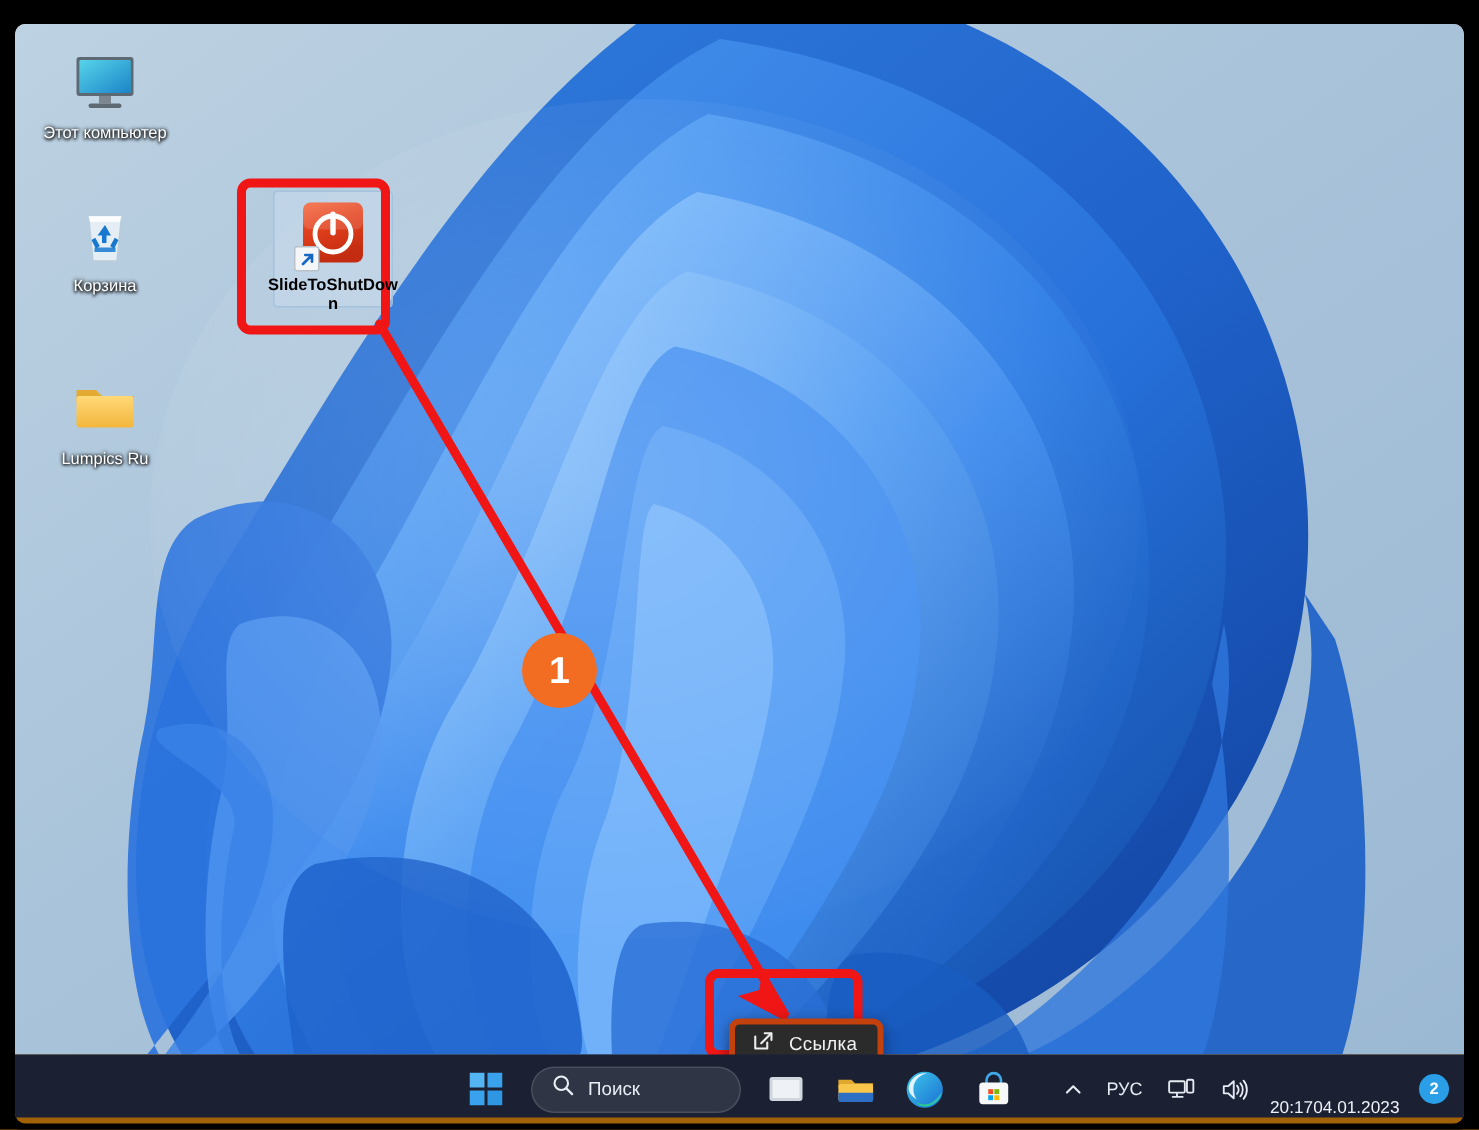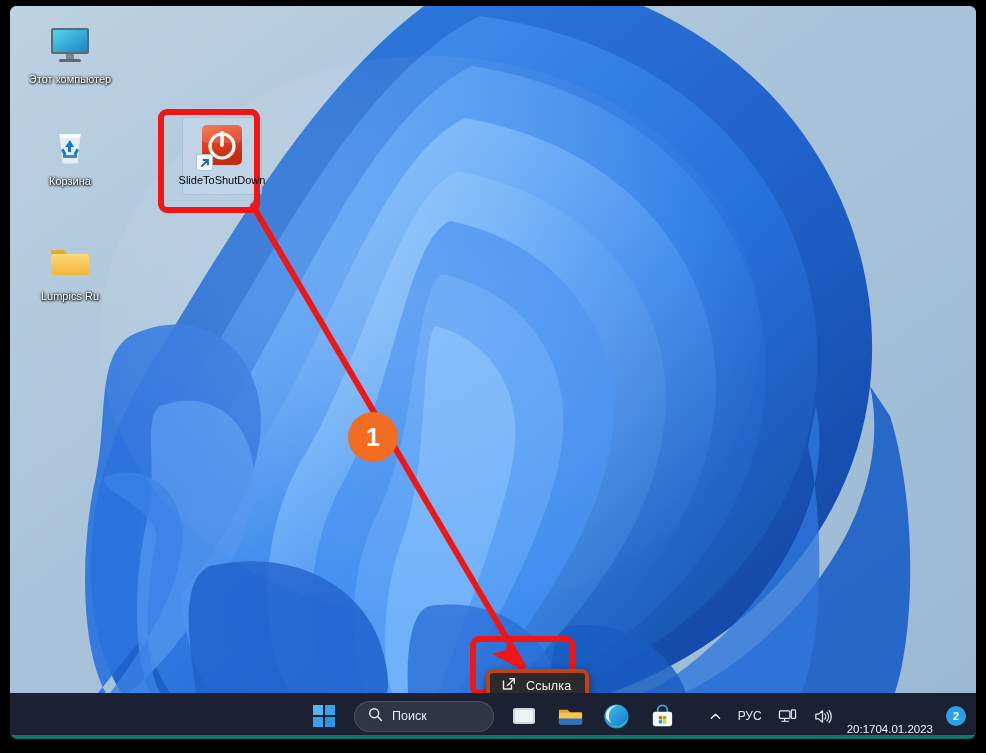--- a/index.html
+++ b/index.html
@@ -16,25 +16,25 @@
   #frame {
     position: absolute;
     left: 0; top: 0;
     width: 986px; height: 753px;
     background: #000000;
     border-radius: 14px;
   }
 
   #screen {
     position: absolute;
-    left: 10px; top: 6px;
+    left: 10px; top: 16px;
     width: 966px; height: 733px;
     border-radius: 7px;
     overflow: hidden;
-    background: #0f766e;
+    background: #a16207;
   }
 
   
   #wallpaper {
     position: absolute;
     left: 0; top: 0;
     width: 966px; height: 687px;
     background: linear-gradient(160deg, #b3cade 0%, #a6c0d8 40%, #9fbdd8 70%, #aac6dc 100%);
     overflow: hidden;
   }
@@ -55,20 +55,21 @@
   .desk-icon .lbl {
     font-size: 11px;
     line-height: 13px;
     color: #ffffff;
     text-shadow: 0 0 3px rgba(0,0,0,.95), 0 1px 2px rgba(0,0,0,.9), 1px 0 2px rgba(0,0,0,.6);
     word-wrap: break-word;
   }
   .desk-icon.selected .lbl {
     color: #000000;
     text-shadow: none;
+    font-weight: bold;
   }
   .selbox {
     position: absolute;
     left: 4px; top: -4px;
     width: 80px; height: 78px;
     background: rgba(200,218,236,.55);
     border: 1px solid rgba(160,190,220,.85);
     border-radius: 3px;
   }
   .shortcut-arrow {

